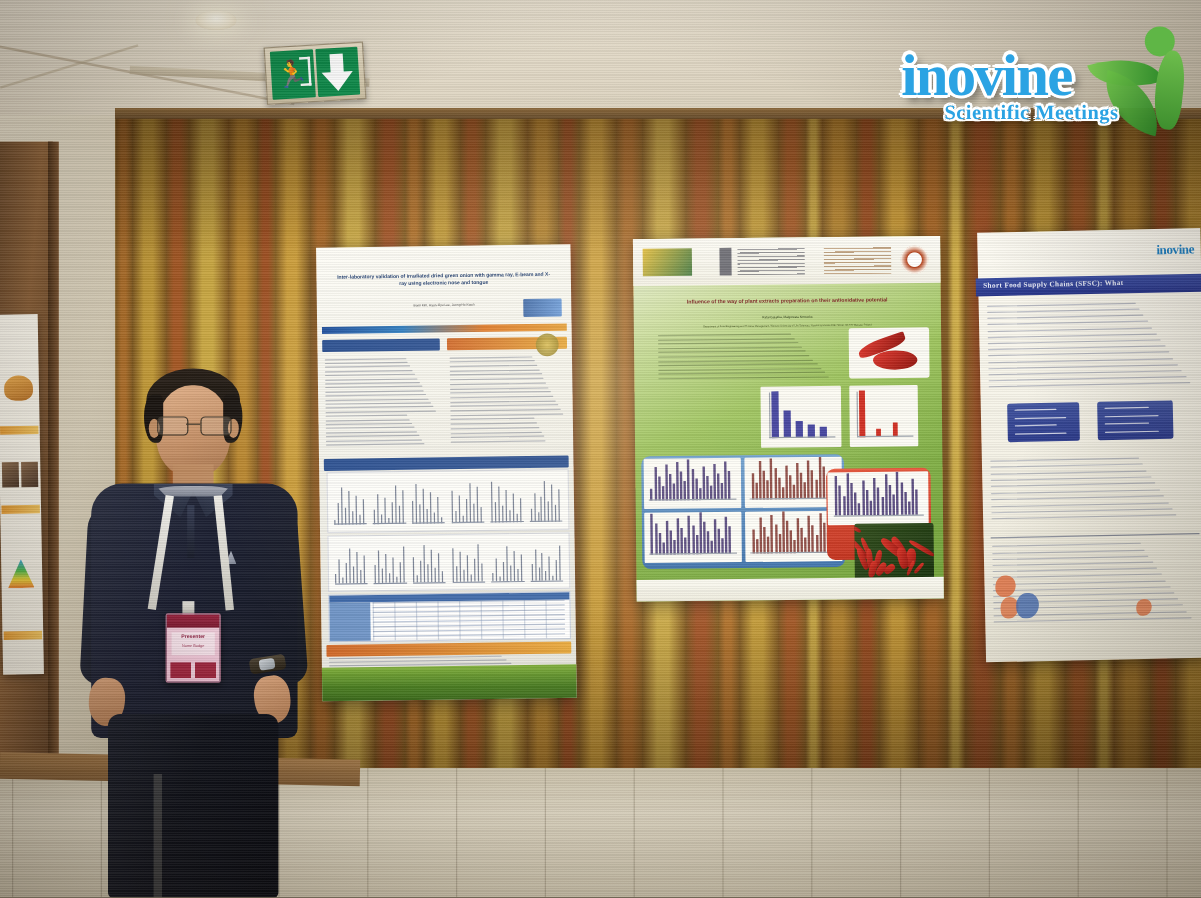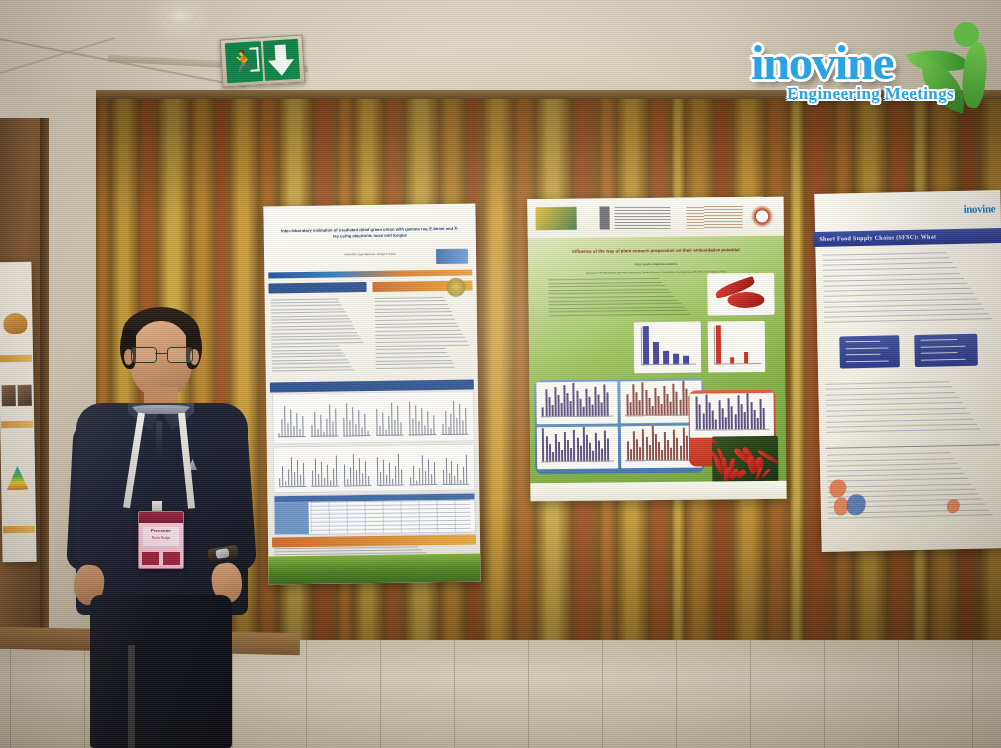--- a/index.html
+++ b/index.html
@@ -923,16 +923,16 @@
   <div class="grain"></div>
 
   <div class="brand">
     <div class="brand-fig">
       <span class="bf-leaf"></span>
       <span class="bf-leaf2"></span>
       <span class="bf-head"></span>
       <span class="bf-body"></span>
     </div>
     <div class="brand-word">inovine</div>
-    <div class="brand-sub">Engineering Meetings</div>
+    <div class="brand-sub">Scientific Meetings</div>
   </div>
 
 </div>
 
 </body></html>

